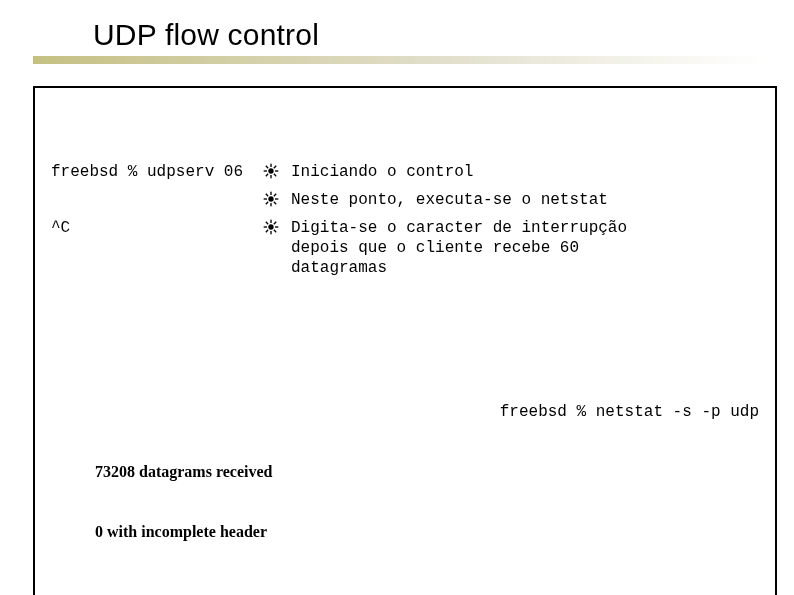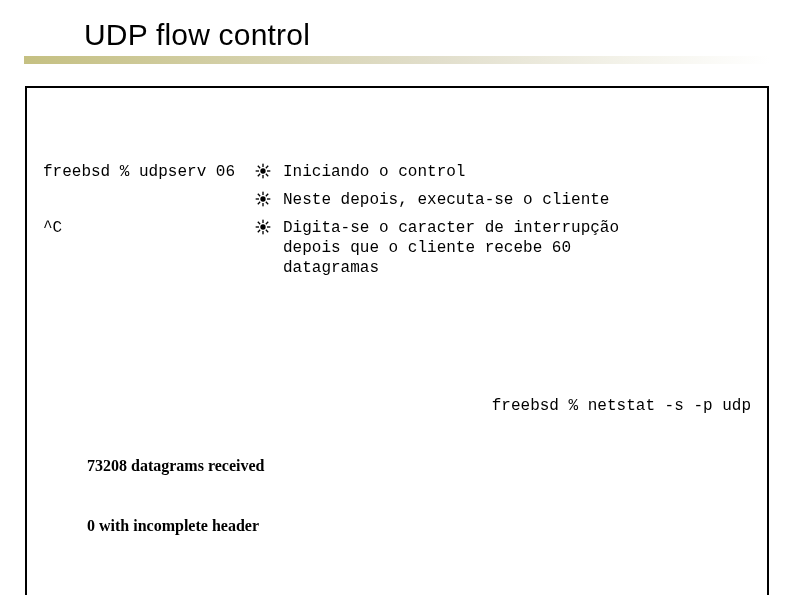--- a/index.html
+++ b/index.html
@@ -9,21 +9,21 @@
     height: 595px;
     background: #fff;
     font-family: Arial, Helvetica, sans-serif;
     color: #000;
   }
   .slide {
     position: relative;
     width: 794px;
     height: 595px;
     box-sizing: border-box;
-    padding: 18px 24px 24px 24px;
+    padding: 18px 24px 24px 33px;
   }
   .title {
     font-size: 30px;
     font-weight: 400;
     margin: 0 0 4px 60px;
     color: #000;
     letter-spacing: 0.2px;
   }
   .rule {
     height: 8px;
@@ -43,21 +43,21 @@
     font-size: 16px;
     line-height: 1.25;
     white-space: pre;
   }
   .explain-rows {
     display: grid;
     grid-template-columns: 200px 24px auto;
     column-gap: 8px;
     row-gap: 8px;
     align-items: flex-start;
-    margin-bottom: 18px;
+    margin-bottom: 24px;
   }
   .cmd-cell {
     white-space: pre;
   }
   .bullet {
     display: flex;
     align-items: flex-start;
     justify-content: center;
     padding-top: 1px;
   }
@@ -111,21 +111,21 @@
               <rect x="11" y="18" width="2" height="5"></rect>
               <rect x="1" y="11" width="5" height="2"></rect>
               <rect x="18" y="11" width="5" height="2"></rect>
               <rect x="11" y="1" width="2" height="5" transform="rotate(45 12 12)"></rect>
               <rect x="11" y="18" width="2" height="5" transform="rotate(45 12 12)"></rect>
               <rect x="1" y="11" width="5" height="2" transform="rotate(45 12 12)"></rect>
               <rect x="18" y="11" width="5" height="2" transform="rotate(45 12 12)"></rect>
             </g>
           </svg>
       </div>
-      <div class="desc-cell">Neste depois, executa-se o cliente</div>
+      <div class="desc-cell">Neste ponto, executa-se o netstat</div>
 
       
       <div class="cmd-cell">^C</div>
       <div class="bullet">
         <svg width="16" height="16" viewBox="0 0 24 24">
             <g fill="#000">
               <circle cx="12" cy="12" r="4"></circle>
               <rect x="11" y="1" width="2" height="5"></rect>
               <rect x="11" y="18" width="2" height="5"></rect>
               <rect x="1" y="11" width="5" height="2"></rect>

